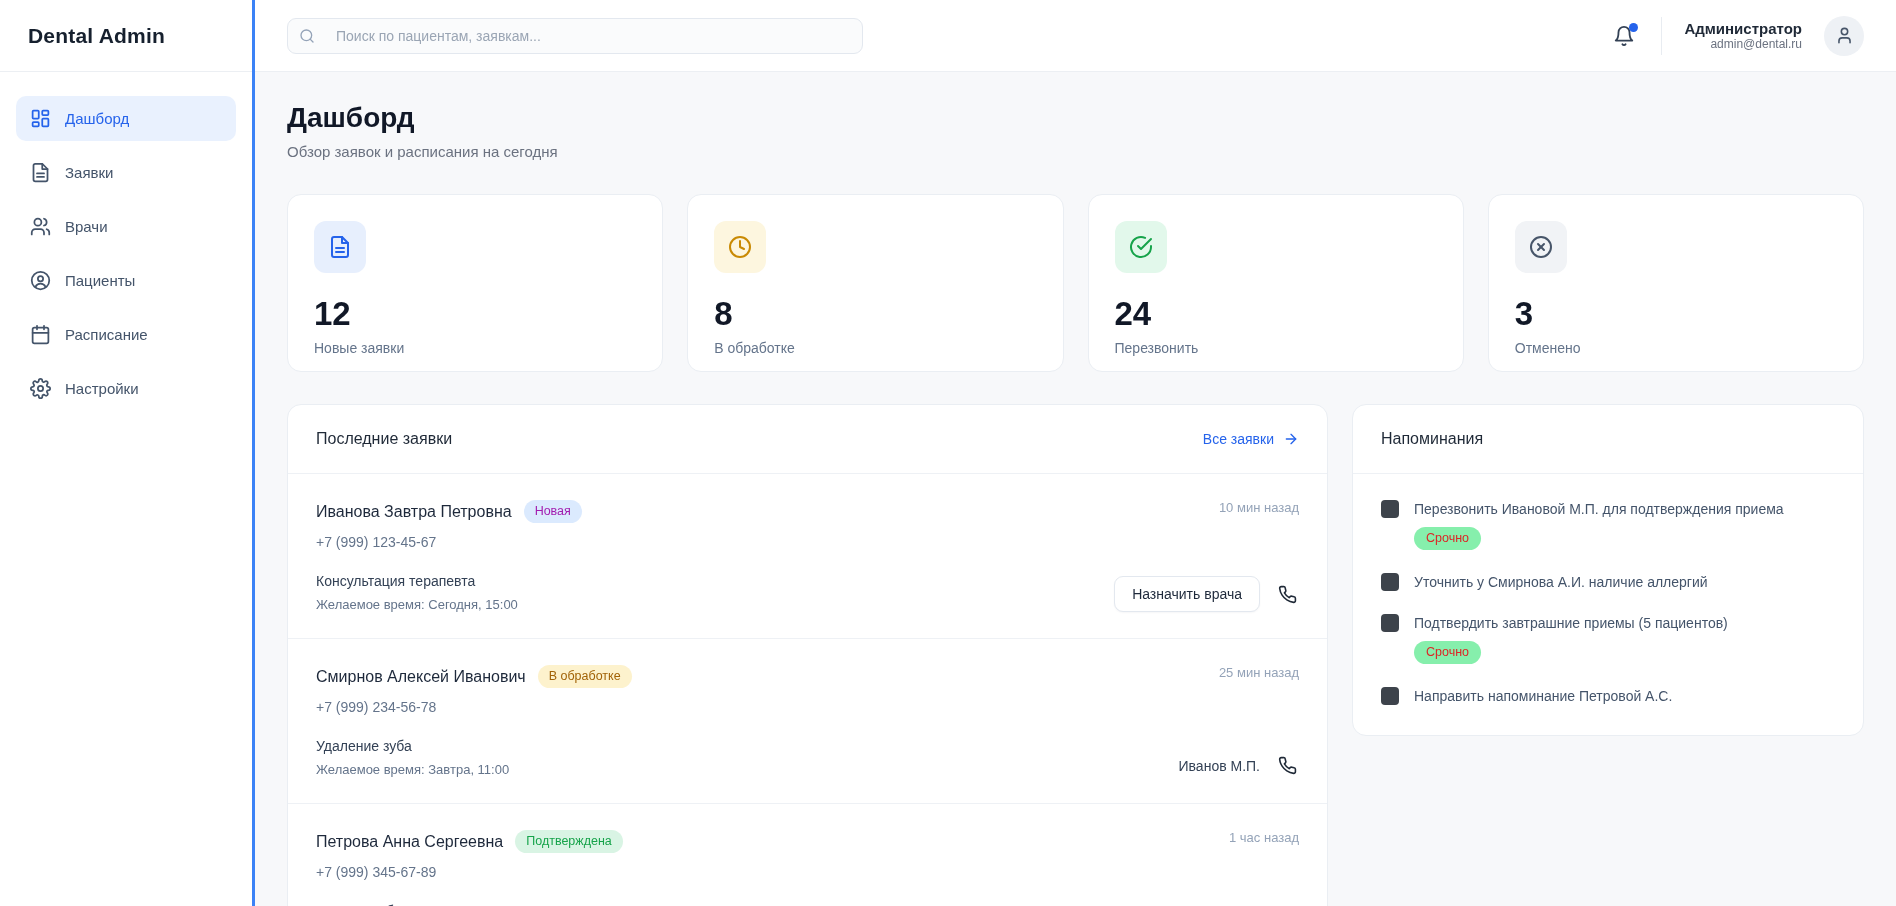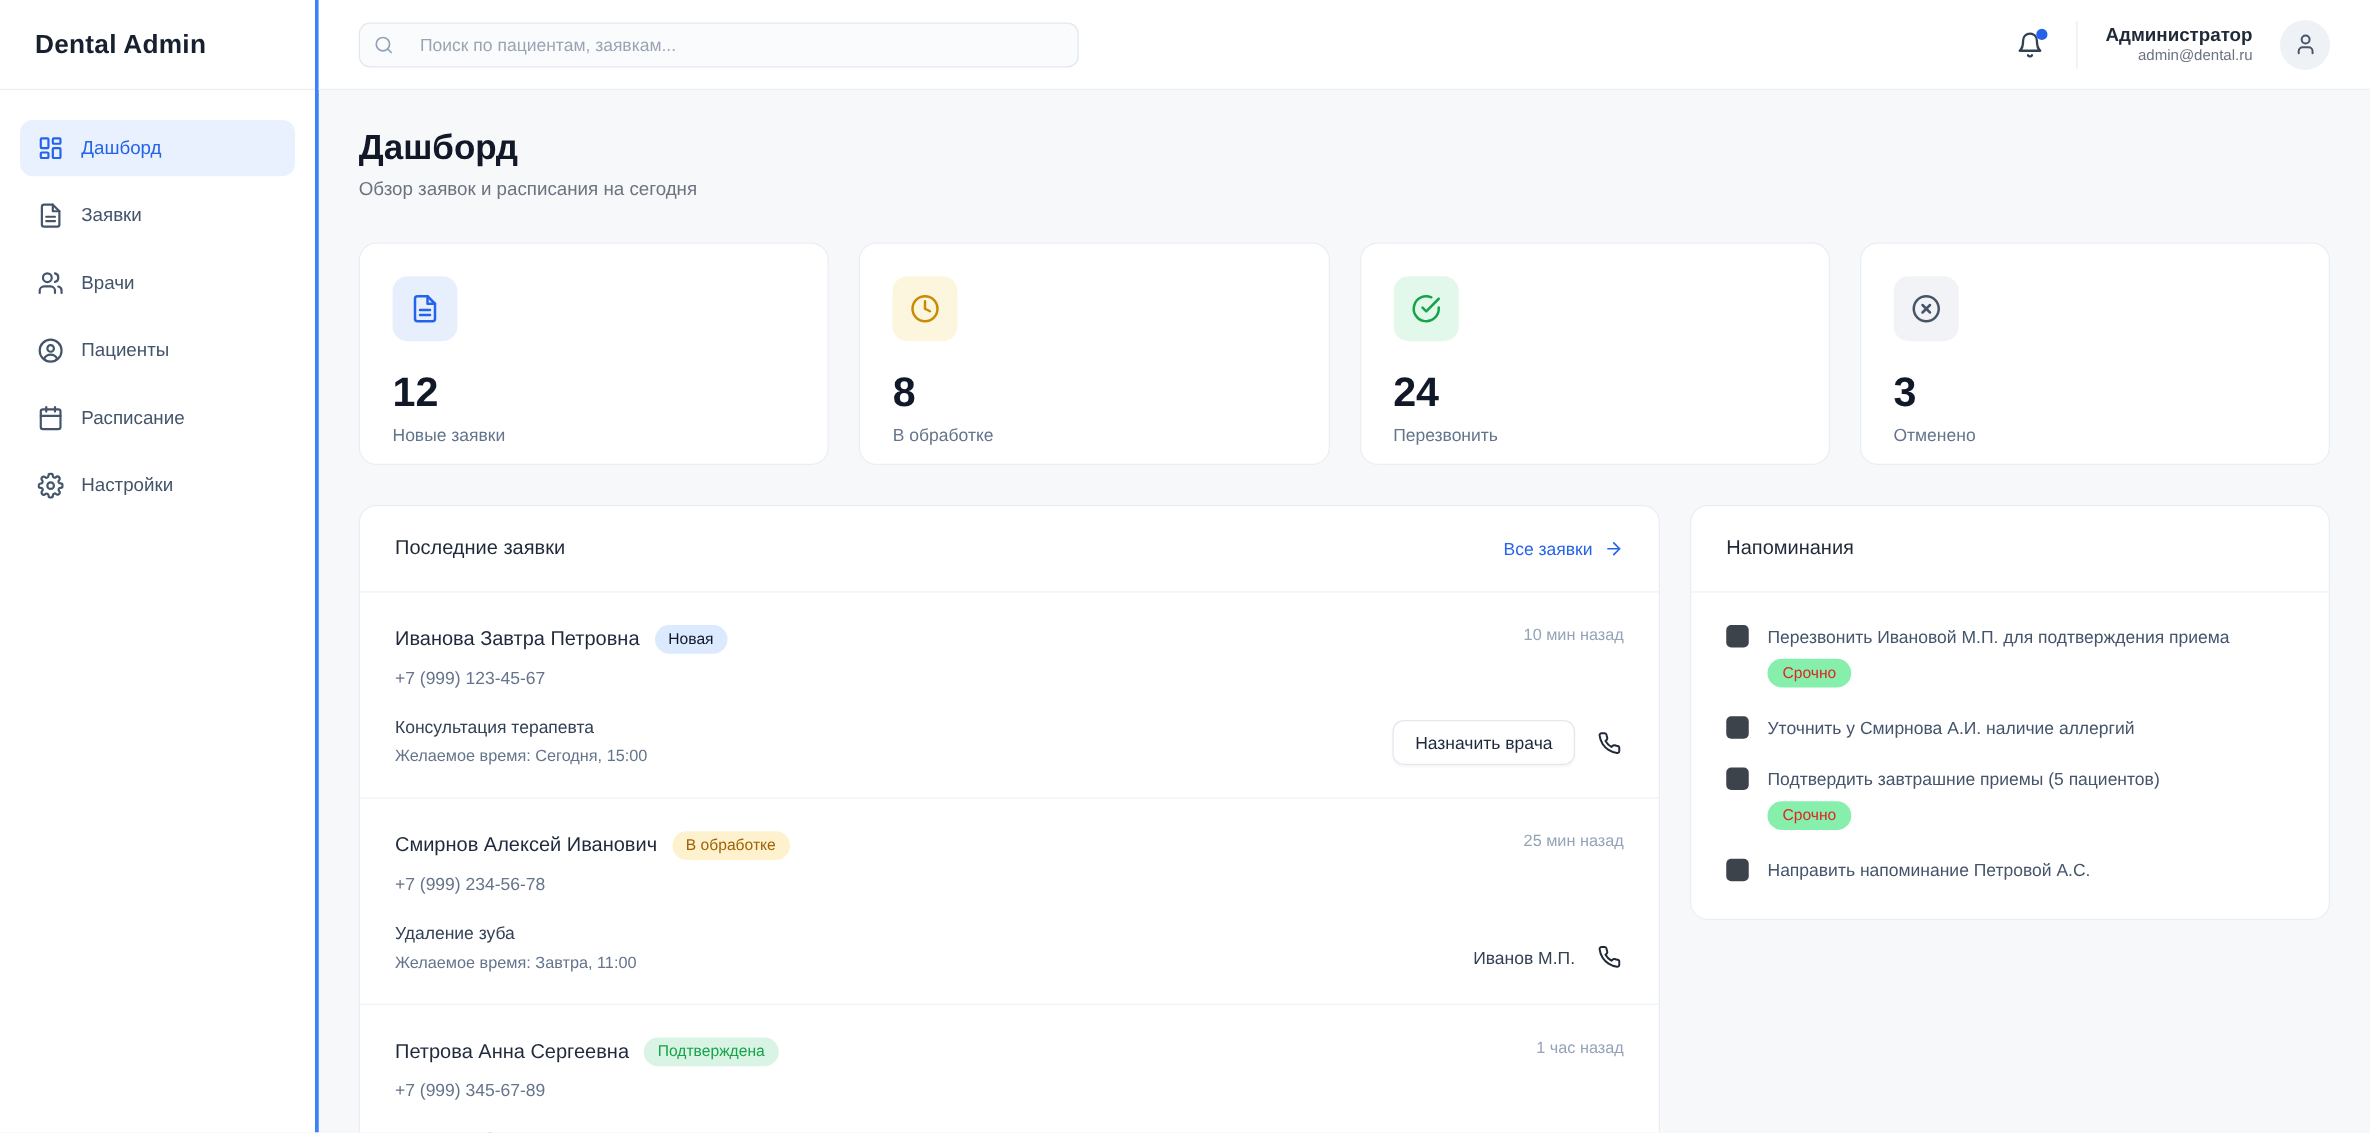--- a/index.html
+++ b/index.html
@@ -64,21 +64,21 @@
   .panel-title { font-size:16px; color:#1f2937; font-weight:500; }
   .link-all { display:flex; align-items:center; gap:9px; color:#2563eb; font-size:14px; font-weight:500; text-decoration:none; cursor:pointer; }
   .link-all svg { width:16px; height:16px; stroke:#2563eb; }
 
   .req-row { display:flex; justify-content:space-between; padding:26px 28px; border-bottom:1px solid #eef1f5; }
   .req-row:last-child { border-bottom:none; }
   .req-left { display:flex; flex-direction:column; }
   .req-name-line { display:flex; align-items:center; gap:12px; }
   .req-name { font-size:16px; font-weight:500; color:#1e293b; }
   .badge { display:inline-block; padding:4px 11px; border-radius:999px; font-size:12.5px; font-weight:500; line-height:1.2; }
-  .badge-new       { background:#dbeafe; color:#0f172a; }
+  .badge-new       { background:#dbeafe; color:#a21caf; }
   .badge-progress  { background:#fdf2cd; color:#a16207; }
   .badge-confirmed { background:#d9f4e4; color:#16a34a; }
   .req-phone { font-size:14px; color:#64748b; margin-top:11px; }
   .req-service { font-size:14px; color:#334155; margin-top:23px; }
   .req-time-wish { font-size:13px; color:#64748b; margin-top:8px; }
   .req-right { display:flex; flex-direction:column; align-items:flex-end; justify-content:space-between; }
   .req-ago { font-size:13px; color:#94a3b8; }
   .req-action { display:flex; align-items:center; gap:16px; }
   .btn-assign { background:#ffffff; border:1px solid #e3e8ef; border-radius:9px; padding:9px 17px; font-size:14px; color:#1e293b; font-family:inherit; cursor:pointer; white-space:nowrap; box-shadow:0 1px 2px rgba(16,24,40,.04); }
   .doctor-name { font-size:14px; color:#334155; }

